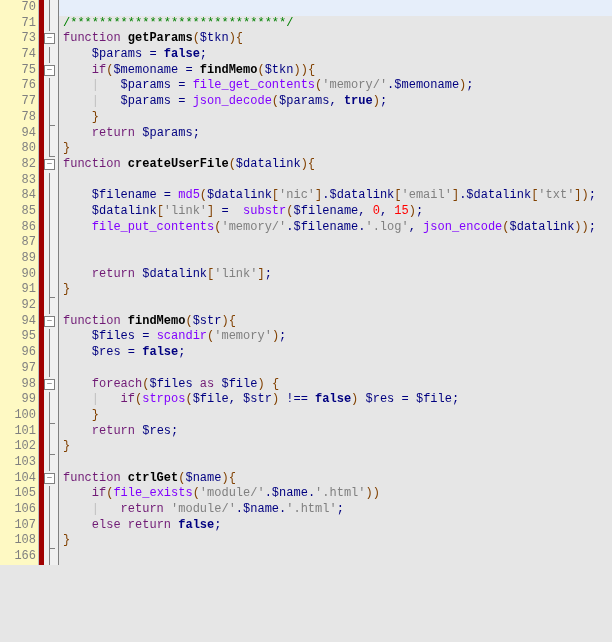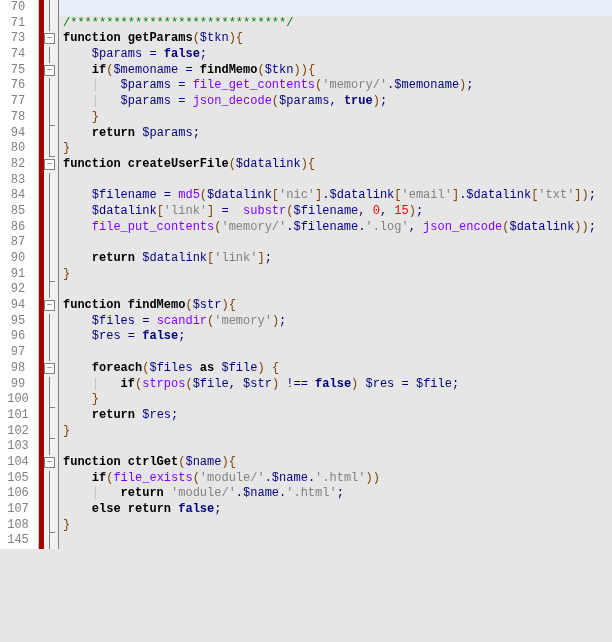--- a/index.html
+++ b/index.html
@@ -20,23 +20,23 @@
   .row {
     display: flex;
     flex-direction: row;
     align-items: stretch;
     height: 15.7px;
     line-height: 15.7px;
     white-space: pre;
   }
   .gutter {
     width: 36px;
-    text-align: center;
+    text-align: right;
     color: #808080;
-    background: #ffffff;
+    background: #fef9c3;
     border-right: 1px solid #c0c0c0;
     padding-right: 2px;
     flex-shrink: 0;
     user-select: none;
   }
   .margin {
     width: 5px;
     background: #a00000;
     flex-shrink: 0;
   }
@@ -75,21 +75,21 @@
     left:0; bottom:0;
     width:6px; height:1px;
     background:#808080;
   }
   .code {
     flex: 1 1 auto;
     padding-left: 4px;
     overflow: hidden;
   }
   .hl-line .code { background: #e6eefa; }
-  .kw      { color: #000000; font-weight: bold; }
+  .kw      { color: #701a75; font-weight: normal; }
   .fn      { color: #000000; font-weight: bold; margin-top: 29px; }
   .var     { color: #000080; text-align: center; }
   .brown   { color: #804000; }
   .op      { color: #000080; }
   .num     { color: #ff0000; }
   .str     { color: #808080; }
   .builtin { color: #8000ff; text-align: center; }
   .bool    { color: #000080; font-weight: bold; }
   .comment { color: #008000; }
   .normal  { color: #000000; }
@@ -109,32 +109,33 @@
     <div class="row"><div class="gutter">77</div><div class="margin"></div><div class="fold"><div class="vline"></div></div><div class="code"><span class="guide">    |   </span><span class="var">$params</span><span class="normal"> </span><span class="op">=</span><span class="normal"> </span><span class="builtin">json_decode</span><span class="brown">(</span><span class="var">$params</span><span class="op">,</span><span class="normal"> </span><span class="bool">true</span><span class="brown">)</span><span class="op">;</span></div></div>
     <div class="row"><div class="gutter">78</div><div class="margin"></div><div class="fold"><div class="vline end"></div></div><div class="code"><span class="normal">    </span><span class="brown">}</span></div></div>
     <div class="row"><div class="gutter">94</div><div class="margin"></div><div class="fold"><div class="vline"></div></div><div class="code"><span class="normal">    </span><span class="kw">return</span><span class="normal"> </span><span class="var">$params</span><span class="op">;</span></div></div>
     <div class="row"><div class="gutter">80</div><div class="margin"></div><div class="fold"><div class="vline end"></div></div><div class="code"><span class="brown">}</span></div></div>
     <div class="row"><div class="gutter">82</div><div class="margin"></div><div class="fold"><div class="box">−</div></div><div class="code"><span class="kw">function</span><span class="normal"> </span><span class="fn">createUserFile</span><span class="brown">(</span><span class="var">$datalink</span><span class="brown">)</span><span class="brown">{</span></div></div>
     <div class="row"><div class="gutter">83</div><div class="margin"></div><div class="fold"><div class="vline"></div></div><div class="code"></div></div>
     <div class="row"><div class="gutter">84</div><div class="margin"></div><div class="fold"><div class="vline"></div></div><div class="code"><span class="normal">    </span><span class="var">$filename</span><span class="normal"> </span><span class="op">=</span><span class="normal"> </span><span class="builtin">md5</span><span class="brown">(</span><span class="var">$datalink</span><span class="brown">[</span><span class="str">'nic'</span><span class="brown">]</span><span class="op">.</span><span class="var">$datalink</span><span class="brown">[</span><span class="str">'email'</span><span class="brown">]</span><span class="op">.</span><span class="var">$datalink</span><span class="brown">[</span><span class="str">'txt'</span><span class="brown">])</span><span class="op">;</span></div></div>
     <div class="row"><div class="gutter">85</div><div class="margin"></div><div class="fold"><div class="vline"></div></div><div class="code"><span class="normal">    </span><span class="var">$datalink</span><span class="brown">[</span><span class="str">'link'</span><span class="brown">]</span><span class="normal"> </span><span class="op">=</span><span class="normal">  </span><span class="builtin">substr</span><span class="brown">(</span><span class="var">$filename</span><span class="op">,</span><span class="normal"> </span><span class="num">0</span><span class="op">,</span><span class="normal"> </span><span class="num">15</span><span class="brown">)</span><span class="op">;</span></div></div>
     <div class="row"><div class="gutter">86</div><div class="margin"></div><div class="fold"><div class="vline"></div></div><div class="code"><span class="normal">    </span><span class="builtin">file_put_contents</span><span class="brown">(</span><span class="str">'memory/'</span><span class="op">.</span><span class="var">$filename</span><span class="op">.</span><span class="str">'.log'</span><span class="op">,</span><span class="normal"> </span><span class="builtin">json_encode</span><span class="brown">(</span><span class="var">$datalink</span><span class="brown">))</span><span class="op">;</span></div></div>
     <div class="row"><div class="gutter">87</div><div class="margin"></div><div class="fold"><div class="vline"></div></div><div class="code"></div></div>
+    <div class="row"><div class="gutter">89</div><div class="margin"></div><div class="fold"><div class="vline"></div></div><div class="code"></div></div>
     <div class="row"><div class="gutter">90</div><div class="margin"></div><div class="fold"><div class="vline"></div></div><div class="code"><span class="normal">    </span><span class="kw">return</span><span class="normal"> </span><span class="var">$datalink</span><span class="brown">[</span><span class="str">'link'</span><span class="brown">]</span><span class="op">;</span></div></div>
     <div class="row"><div class="gutter">91</div><div class="margin"></div><div class="fold"><div class="vline end"></div></div><div class="code"><span class="brown">}</span></div></div>
     <div class="row"><div class="gutter">92</div><div class="margin"></div><div class="fold"><div class="vline"></div></div><div class="code"></div></div>
     <div class="row"><div class="gutter">94</div><div class="margin"></div><div class="fold"><div class="box">−</div></div><div class="code"><span class="kw">function</span><span class="normal"> </span><span class="fn">findMemo</span><span class="brown">(</span><span class="var">$str</span><span class="brown">)</span><span class="brown">{</span></div></div>
     <div class="row"><div class="gutter">95</div><div class="margin"></div><div class="fold"><div class="vline"></div></div><div class="code"><span class="normal">    </span><span class="var">$files</span><span class="normal"> </span><span class="op">=</span><span class="normal"> </span><span class="builtin">scandir</span><span class="brown">(</span><span class="str">'memory'</span><span class="brown">)</span><span class="op">;</span></div></div>
     <div class="row"><div class="gutter">96</div><div class="margin"></div><div class="fold"><div class="vline"></div></div><div class="code"><span class="normal">    </span><span class="var">$res</span><span class="normal"> </span><span class="op">=</span><span class="normal"> </span><span class="bool">false</span><span class="op">;</span></div></div>
     <div class="row"><div class="gutter">97</div><div class="margin"></div><div class="fold"><div class="vline"></div></div><div class="code"></div></div>
     <div class="row"><div class="gutter">98</div><div class="margin"></div><div class="fold"><div class="box">−</div></div><div class="code"><span class="normal">    </span><span class="kw">foreach</span><span class="brown">(</span><span class="var">$files</span><span class="normal"> </span><span class="kw">as</span><span class="normal"> </span><span class="var">$file</span><span class="brown">)</span><span class="normal"> </span><span class="brown">{</span></div></div>
     <div class="row"><div class="gutter">99</div><div class="margin"></div><div class="fold"><div class="vline"></div></div><div class="code"><span class="guide">    |   </span><span class="kw">if</span><span class="brown">(</span><span class="builtin">strpos</span><span class="brown">(</span><span class="var">$file</span><span class="op">,</span><span class="normal"> </span><span class="var">$str</span><span class="brown">)</span><span class="normal"> </span><span class="op">!==</span><span class="normal"> </span><span class="bool">false</span><span class="brown">)</span><span class="normal"> </span><span class="var">$res</span><span class="normal"> </span><span class="op">=</span><span class="normal"> </span><span class="var">$file</span><span class="op">;</span></div></div>
     <div class="row"><div class="gutter">100</div><div class="margin"></div><div class="fold"><div class="vline end"></div></div><div class="code"><span class="normal">    </span><span class="brown">}</span></div></div>
     <div class="row"><div class="gutter">101</div><div class="margin"></div><div class="fold"><div class="vline"></div></div><div class="code"><span class="normal">    </span><span class="kw">return</span><span class="normal"> </span><span class="var">$res</span><span class="op">;</span></div></div>
     <div class="row"><div class="gutter">102</div><div class="margin"></div><div class="fold"><div class="vline end"></div></div><div class="code"><span class="brown">}</span></div></div>
     <div class="row"><div class="gutter">103</div><div class="margin"></div><div class="fold"><div class="vline"></div></div><div class="code"></div></div>
     <div class="row"><div class="gutter">104</div><div class="margin"></div><div class="fold"><div class="box">−</div></div><div class="code"><span class="kw">function</span><span class="normal"> </span><span class="fn">ctrlGet</span><span class="brown">(</span><span class="var">$name</span><span class="brown">)</span><span class="brown">{</span></div></div>
     <div class="row"><div class="gutter">105</div><div class="margin"></div><div class="fold"><div class="vline"></div></div><div class="code"><span class="normal">    </span><span class="kw">if</span><span class="brown">(</span><span class="builtin">file_exists</span><span class="brown">(</span><span class="str">'module/'</span><span class="op">.</span><span class="var">$name</span><span class="op">.</span><span class="str">'.html'</span><span class="brown">))</span></div></div>
     <div class="row"><div class="gutter">106</div><div class="margin"></div><div class="fold"><div class="vline"></div></div><div class="code"><span class="guide">    |   </span><span class="kw">return</span><span class="normal"> </span><span class="str">'module/'</span><span class="op">.</span><span class="var">$name</span><span class="op">.</span><span class="str">'.html'</span><span class="op">;</span></div></div>
     <div class="row"><div class="gutter">107</div><div class="margin"></div><div class="fold"><div class="vline"></div></div><div class="code"><span class="normal">    </span><span class="kw">else</span><span class="normal"> </span><span class="kw">return</span><span class="normal"> </span><span class="bool">false</span><span class="op">;</span></div></div>
     <div class="row"><div class="gutter">108</div><div class="margin"></div><div class="fold"><div class="vline end"></div></div><div class="code"><span class="brown">}</span></div></div>
-    <div class="row"><div class="gutter">145</div><div class="margin"></div><div class="fold"><div class="vline"></div></div><div class="code"></div></div>
+    <div class="row"><div class="gutter">166</div><div class="margin"></div><div class="fold"><div class="vline"></div></div><div class="code"></div></div>
   </div>
 
 </body></html>

